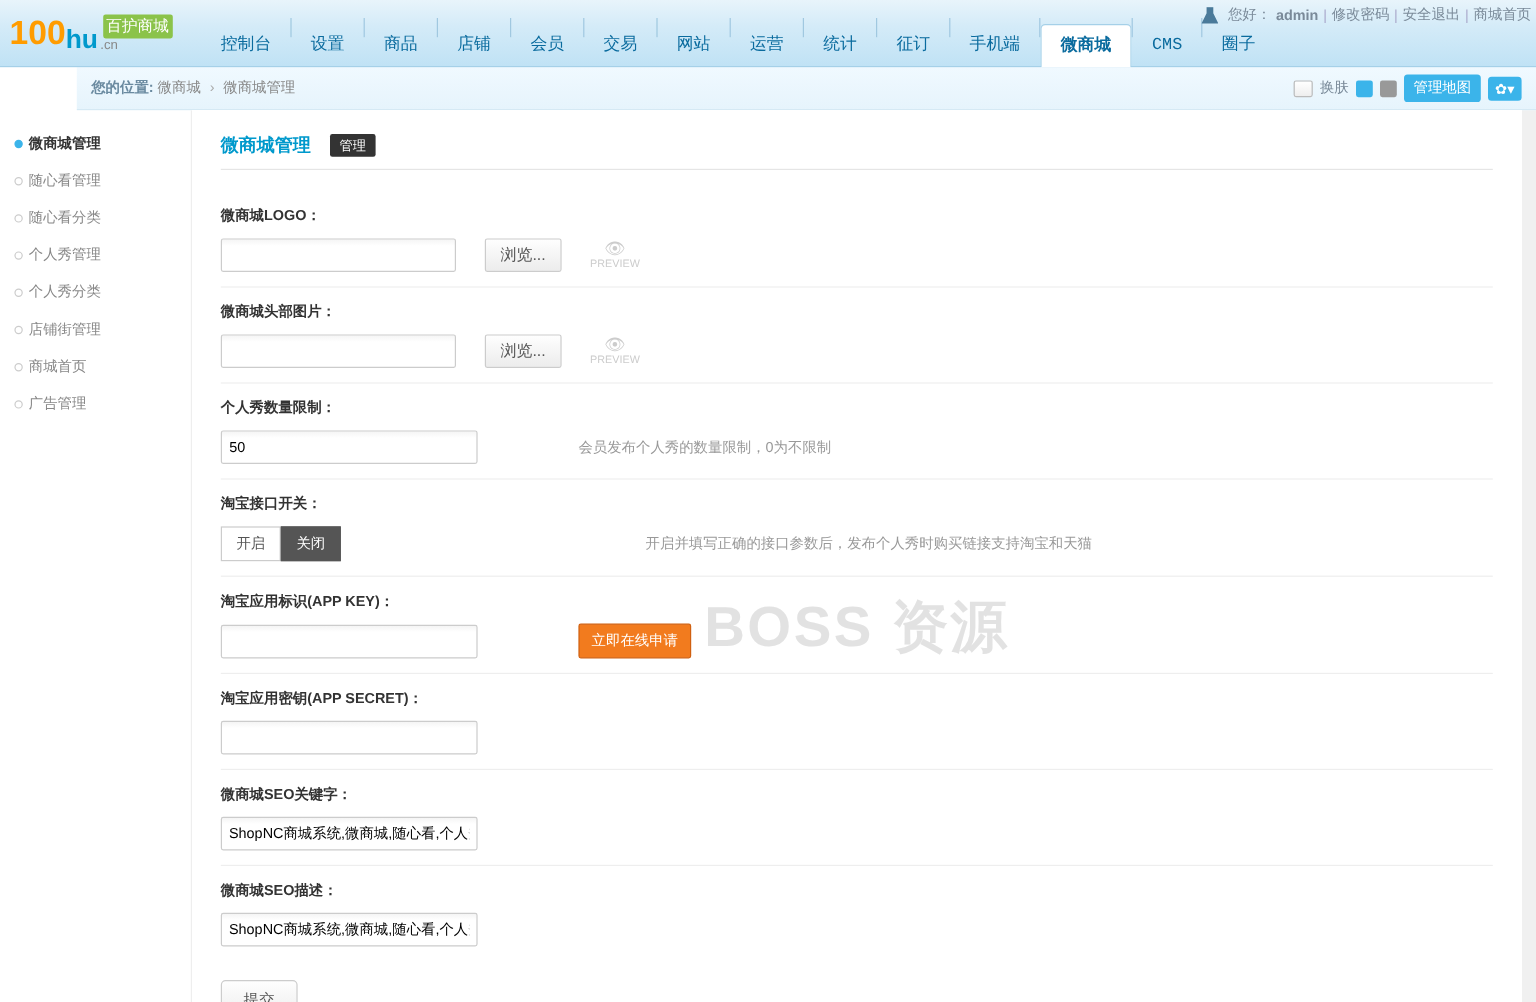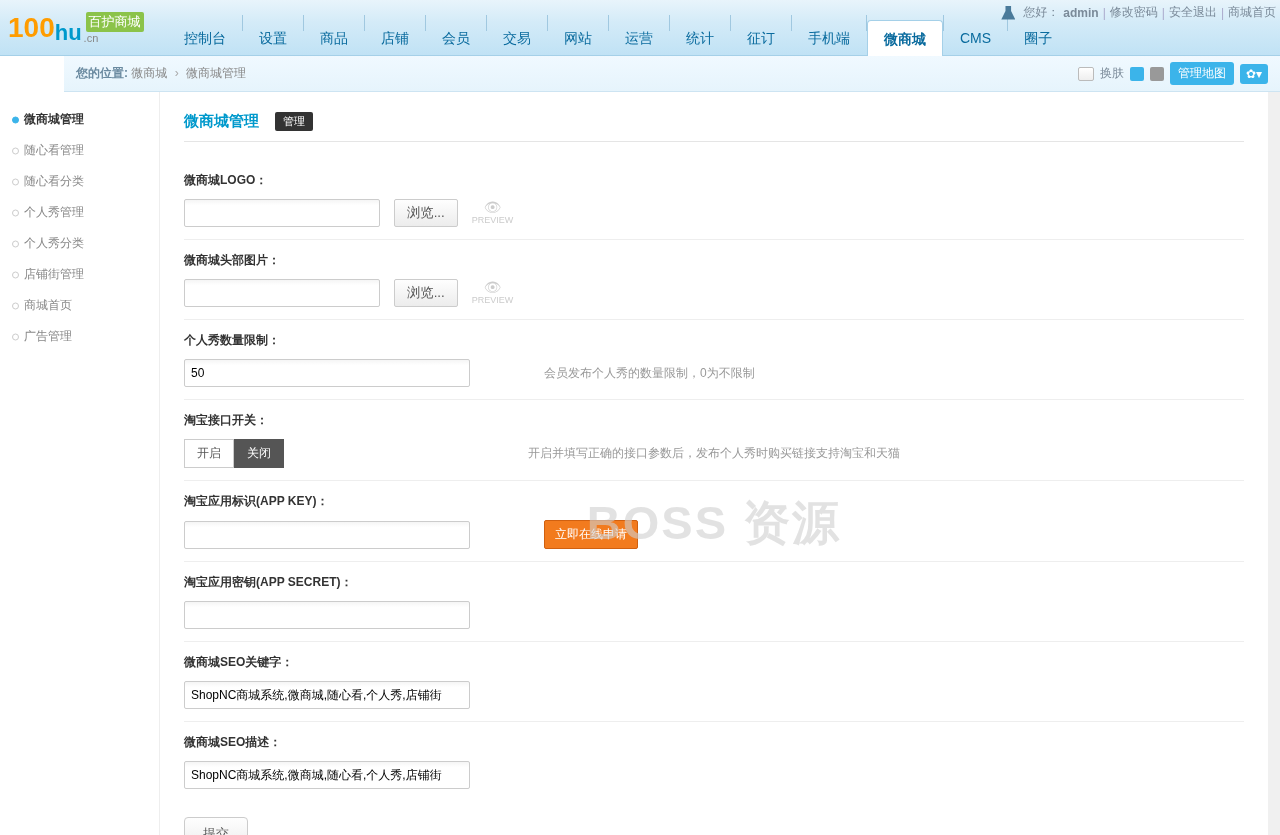--- a/index.html
+++ b/index.html
@@ -12,21 +12,21 @@
     .logo-badge { background: #8bc34a; color: #fff; font-size: 13px; padding: 1px 3px; border-radius: 2px; margin-left: 2px; }
     .logo-cn { font-size: 11px; color: #888; }
     
     .topbar { position: absolute; right: 4px; top: 4px; display: flex; align-items: center; color: #7a8a99; font-size: 12px; }
     .topbar span { margin: 0 4px; }
     .topbar .sep { color: #aac; }
     .topbar a { color: #7a8a99; text-decoration: none; cursor: pointer; }
     .user-icon { width: 14px; height: 14px; background: #4a7a9a; display: inline-block; margin-right: 4px; clip-path: polygon(30% 0%, 70% 0%, 70% 40%, 100% 100%, 0% 100%, 30% 40%); }
     
     .main-nav { display: flex; align-items: flex-end; flex: 1; padding-left: 8px; height: 56px; }
-    .main-nav-item { padding: 0 16px; height: 36px; line-height: 36px; color: #0a6b9e; font-size: 14px; cursor: pointer; position: relative; }
+    .main-nav-item { padding: 0 16px; height: 36px; line-height: 36px; color: #0a6b9e; font-size: 14px; cursor: pointer; position: relative; font-family: Liberation Mono, monospace; }
     .main-nav-item.active { background: #fff; border: 1px solid #a5d0e8; border-bottom: none; border-radius: 4px 4px 0 0; color: #0a6b9e; font-weight: bold; }
     .nav-sep { width: 1px; height: 16px; background: #a0c8e0; align-self: center; margin-bottom: 10px; }
     
     .subheader { height: 36px; background: linear-gradient(to bottom, #f0f9ff, #e6f4fc); border-bottom: 1px solid #cde4f2; display: flex; align-items: center; padding: 0 12px; margin-left: 64px; }
     .breadcrumb { flex: 1; color: #888; }
     .breadcrumb .label { color: #6a8aa0; font-weight: bold; }
     .breadcrumb .arrow { color: #aaa; margin: 0 4px; }
     .subheader-right { display: flex; align-items: center; gap: 6px; }
     .skin-icon { width: 16px; height: 14px; border: 1px solid #bbb; border-radius: 2px; }
     .swatch { width: 14px; height: 14px; border-radius: 2px; cursor: pointer; }
@@ -43,22 +43,22 @@
     .sidebar-item.active::before { background: #3bb4ea; border-color: #3bb4ea; }
     
     .content { flex: 1; padding: 20px 24px; overflow-y: auto; position: relative; background: #fff; border-right: 12px solid #f0f0f0;}
     
     .page-title-row { display: flex; align-items: center; border-bottom: 1px solid #e5e5e5; padding-bottom: 10px; margin-bottom: 18px; }
     .page-title { color: #0099cc; font-size: 15px; font-weight: bold; margin-right: 16px; }
     .tab-badge { background: #333; color: #fff; font-size: 11px; padding: 2px 8px; border-radius: 2px; }
     
     .form-row { border-bottom: 1px solid #eee; padding: 12px 0; }
     .form-label { color: #333; font-size: 12px; font-weight: bold; margin-bottom: 10px; display: block; }
-    .form-body { display: flex; align-items: center; gap: 14px; }
-    .text-input { width: 286px; height: 28px; border: 1px solid #ccc; border-radius: 2px; padding: 0 6px; font-size: 12px; background: linear-gradient(to bottom, #f5f5f5, #fff 20%); }
+    .form-body { display: flex; align-items: center; gap: 24px; }
+    .text-input { width: 214px; height: 28px; border: 1px solid #ccc; border-radius: 2px; padding: 0 6px; font-size: 12px; background: linear-gradient(to bottom, #f5f5f5, #fff 20%); }
     .text-input-small { width: 196px; }
     .browse-btn { height: 28px; padding: 0 12px; border: 1px solid #ccc; background: linear-gradient(to bottom, #fefefe, #ececec); border-radius: 2px; cursor: pointer; color: #555; }
     .preview-icon { color: #ccc; font-size: 9px; text-align: center; line-height: 1.1; }
     .preview-icon .eye { font-size: 14px; display:block;}
     .hint { color: #999; font-size: 12px; margin-left: 60px; }
     .toggle-group { display: flex; }
     .toggle-btn { padding: 5px 12px; border: 1px solid #ccc; background: #fff; cursor: pointer; font-size: 12px; color: #555; }
     .toggle-btn.active { background: #555; color: #fff; border-color: #555; }
     .apply-btn { background: #f27b1e; color: #fff; border: 1px solid #d06010; padding: 5px 10px; border-radius: 2px; cursor: pointer; font-size: 12px; }
     .submit-btn { padding: 7px 18px; border: 1px solid #ccc; background: linear-gradient(to bottom, #fefefe, #ececec); border-radius: 4px; cursor: pointer; color: #555; font-size: 13px; margin-top: 16px; }

